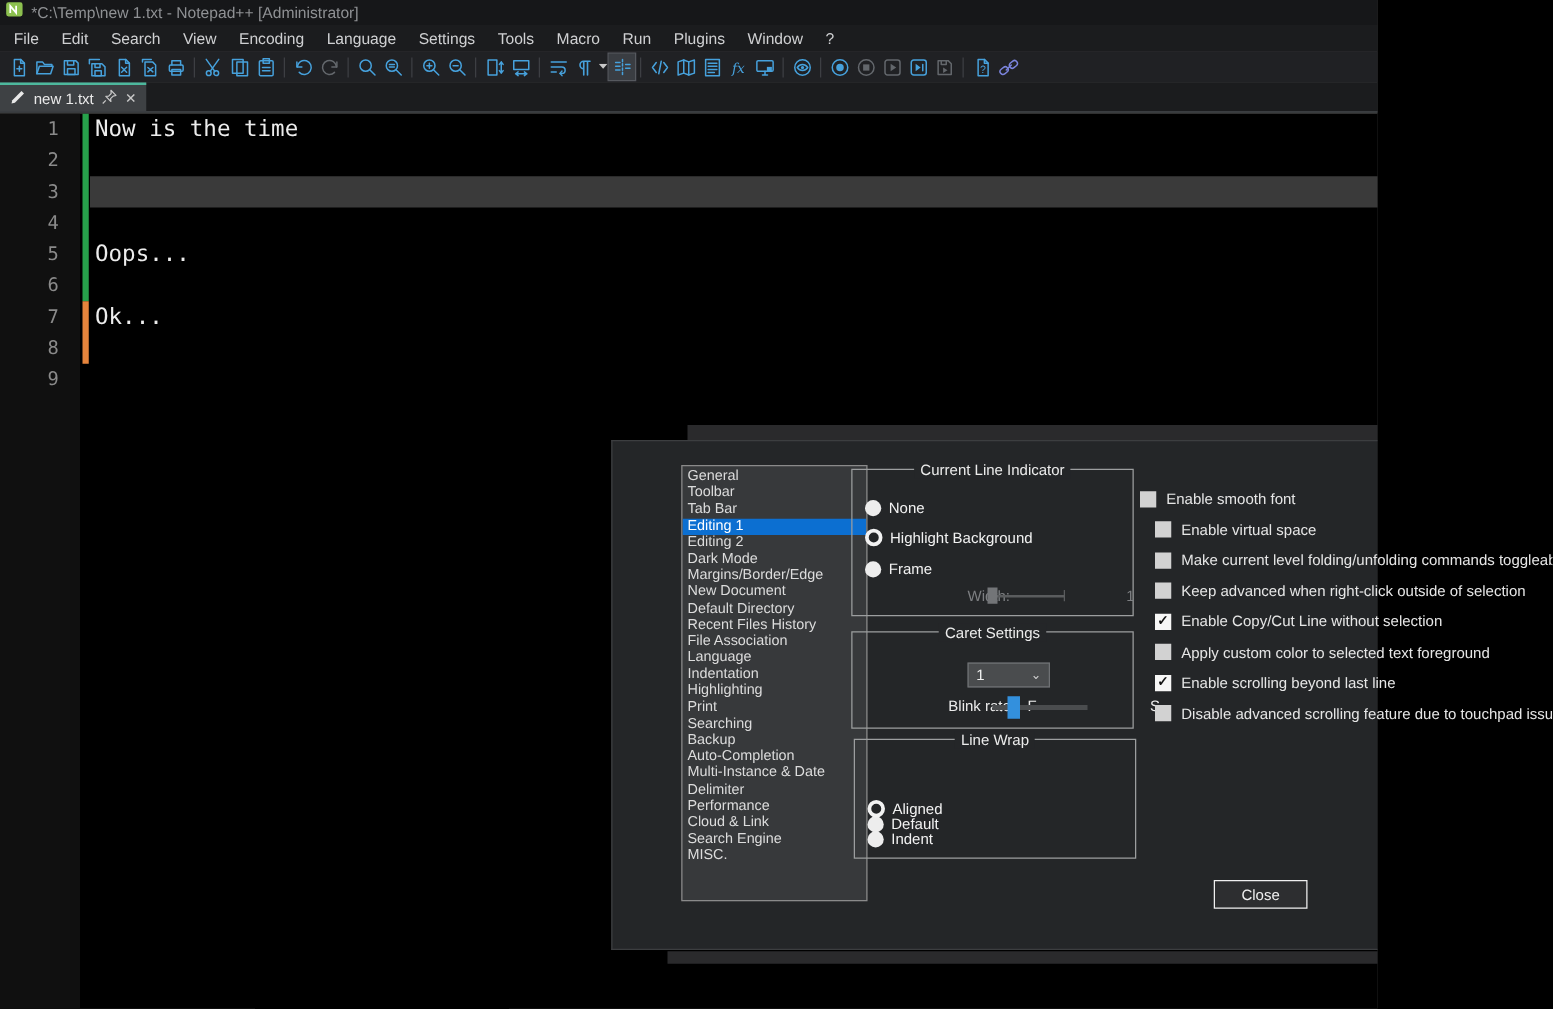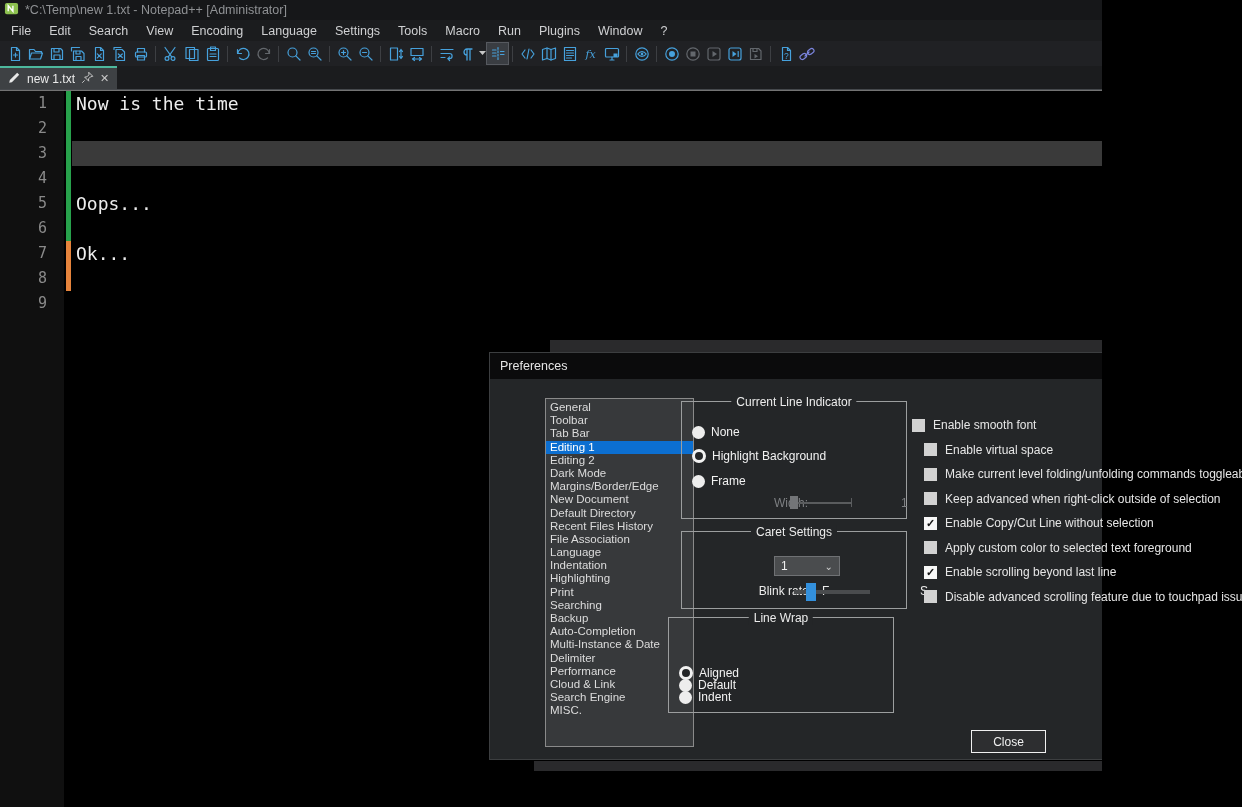--- a/index.html
+++ b/index.html
@@ -1,18 +1,18 @@
 <!DOCTYPE html>
 <html><head>
 <meta charset="utf-8">
 <style>
   * { box-sizing: border-box; margin: 0; padding: 0; }
   html,body { width:1242px; height:807px; background:#000; overflow:hidden;
     font-family:"Liberation Sans", sans-serif; }
-  .screen { position:relative; width:1102px; height:807px; background:#737373; }
+  .screen { position:relative; width:1102px; height:807px; background:#404040; }
 
   
   .titlebar { position:absolute; left:0; top:0; width:100%; height:20px;
     background:#161719; display:flex; align-items:center; gap:6px; padding-left:4px; }
   .titlebar .wtitle { color:#8f9194; font-size:12.5px; }
   .menubar { position:absolute; left:0; top:20px; width:100%; height:21px;
     background:#1b1c1e; display:flex; align-items:center; padding-left:2px; }
   .menu-item { padding:2px 9px; color:#cfd0d2; font-size:12.5px; cursor:default; }
   .toolbar { position:absolute; left:0; top:41px; width:100%; height:25px;
     background:#202124; display:flex; align-items:center; padding-left:4px; }
@@ -387,21 +387,20 @@
         <div class="code-line" style="top: 0px;">Now is the time</div>
         <div class="code-line" style="top: 100px;">Oops...</div>
         <div class="code-line" style="top: 150px;">Ok...</div>
       </div>
   </div>
 
   <div class="shadow-strip" style="left:550px; top:340px; right:0; height:12px;"></div>
   <div class="shadow-strip" style="left:534px; top:761px; right:0; height:10px;"></div>
 
   <div class="dialog">
-    <div class="dlg-title">Preferences</div>
     <div class="dlg-body">
 
       <div class="cat-list" id="catlist">
           <div class="cat-item">General</div>
           <div class="cat-item">Toolbar</div>
           <div class="cat-item">Tab Bar</div>
           <div class="cat-item selected">Editing 1</div>
           <div class="cat-item">Editing 2</div>
           <div class="cat-item">Dark Mode</div>
           <div class="cat-item">Margins/Border/Edge</div>
@@ -454,21 +453,21 @@
           <span>1</span>
           <span class="chev">⌄</span>
         </div>
         <span class="wlabel" style="left:8px; top:52px; width:78px; color:#ececec;">Blink rate:</span>
         <span class="wlabel" style="left:96px; top:52px; width:10px; text-align:left; color:#ececec;">F</span>
         <div class="slider-track" style="left:112px; top:58px; width:76px; height:4px; background:#4a4c4e;"></div>
         <div class="slider-thumb" style="left:124px; top:51px; width:10px; height:18px; background:#3390dd;"></div>
         <span class="wlabel" style="left:194px; top:52px; width:10px; text-align:left; color:#ececec;">S</span>
       </div>
 
-      <div class="grp" style="left:178px; top:238px; width:226px; height:96px;padding-left:16px;">
+      <div class="grp" style="left:193px; top:238px; width:226px; height:96px;padding-left:16px;">
         <span class="grp-title">Line Wrap</span>
         <div id="lw-radios">
             <div class="radio-row" style="top: 23px; margin-top: 37px;">
               <span class="radio"></span>
               <span>Default</span>
             </div>
             <div class="radio-row" style="top: 48px;">
               <span class="radio on"></span>
               <span>Aligned</span>
             </div>

